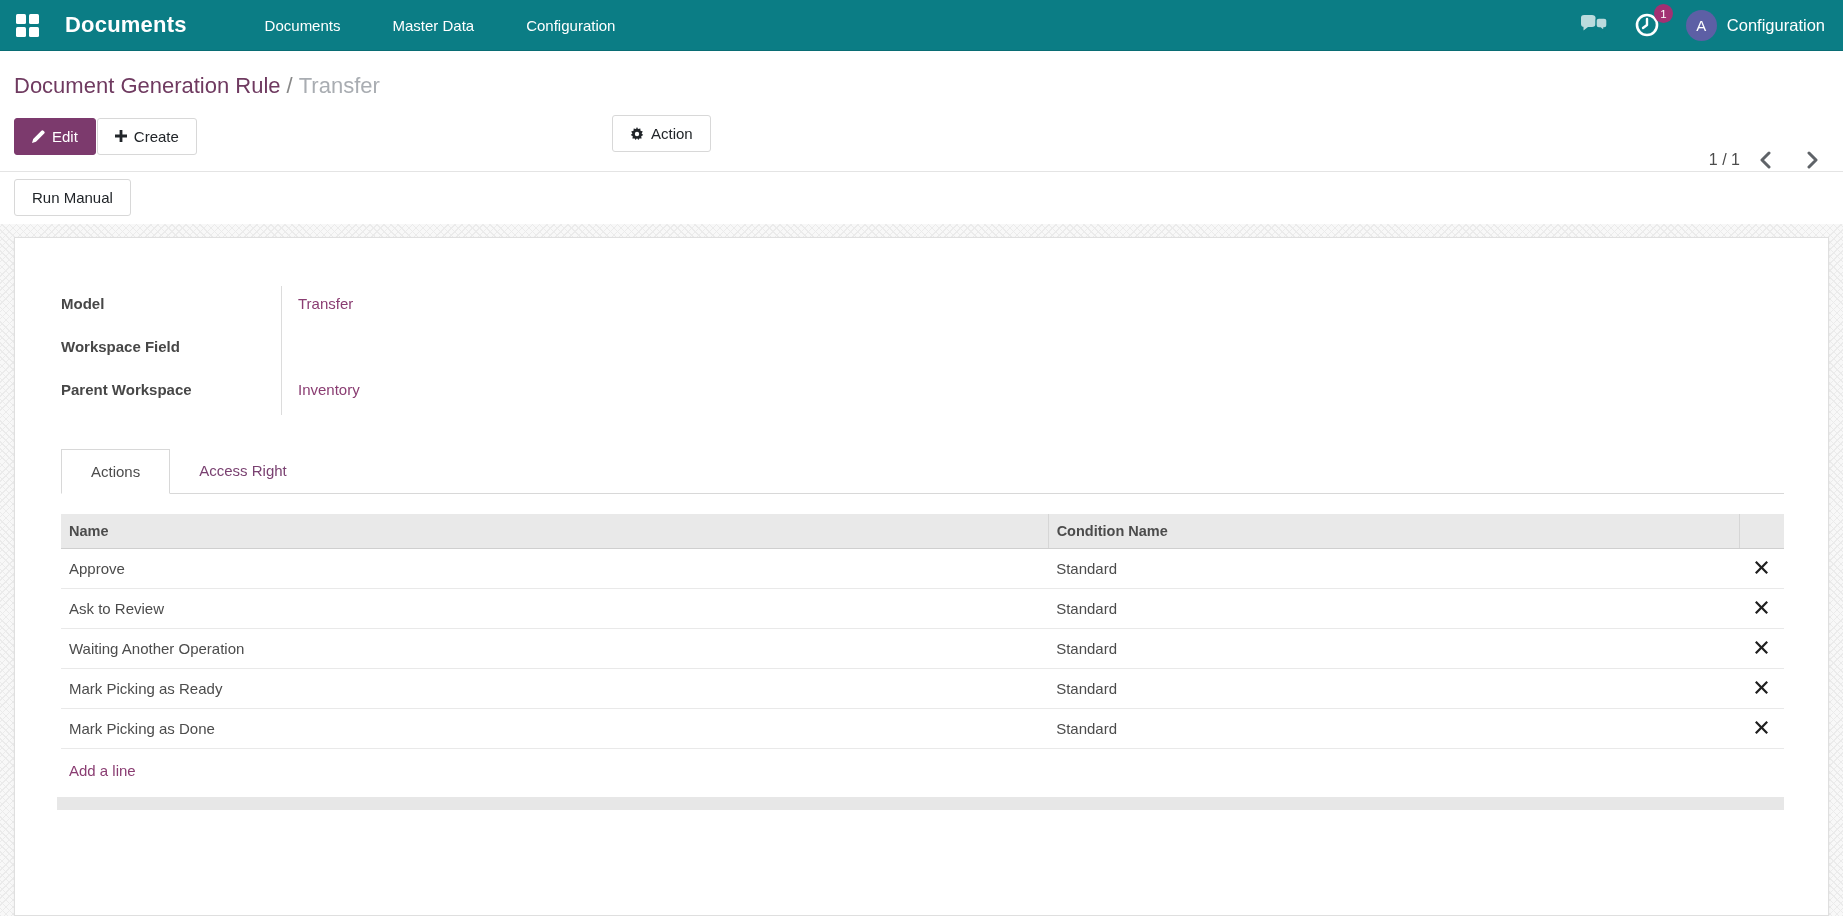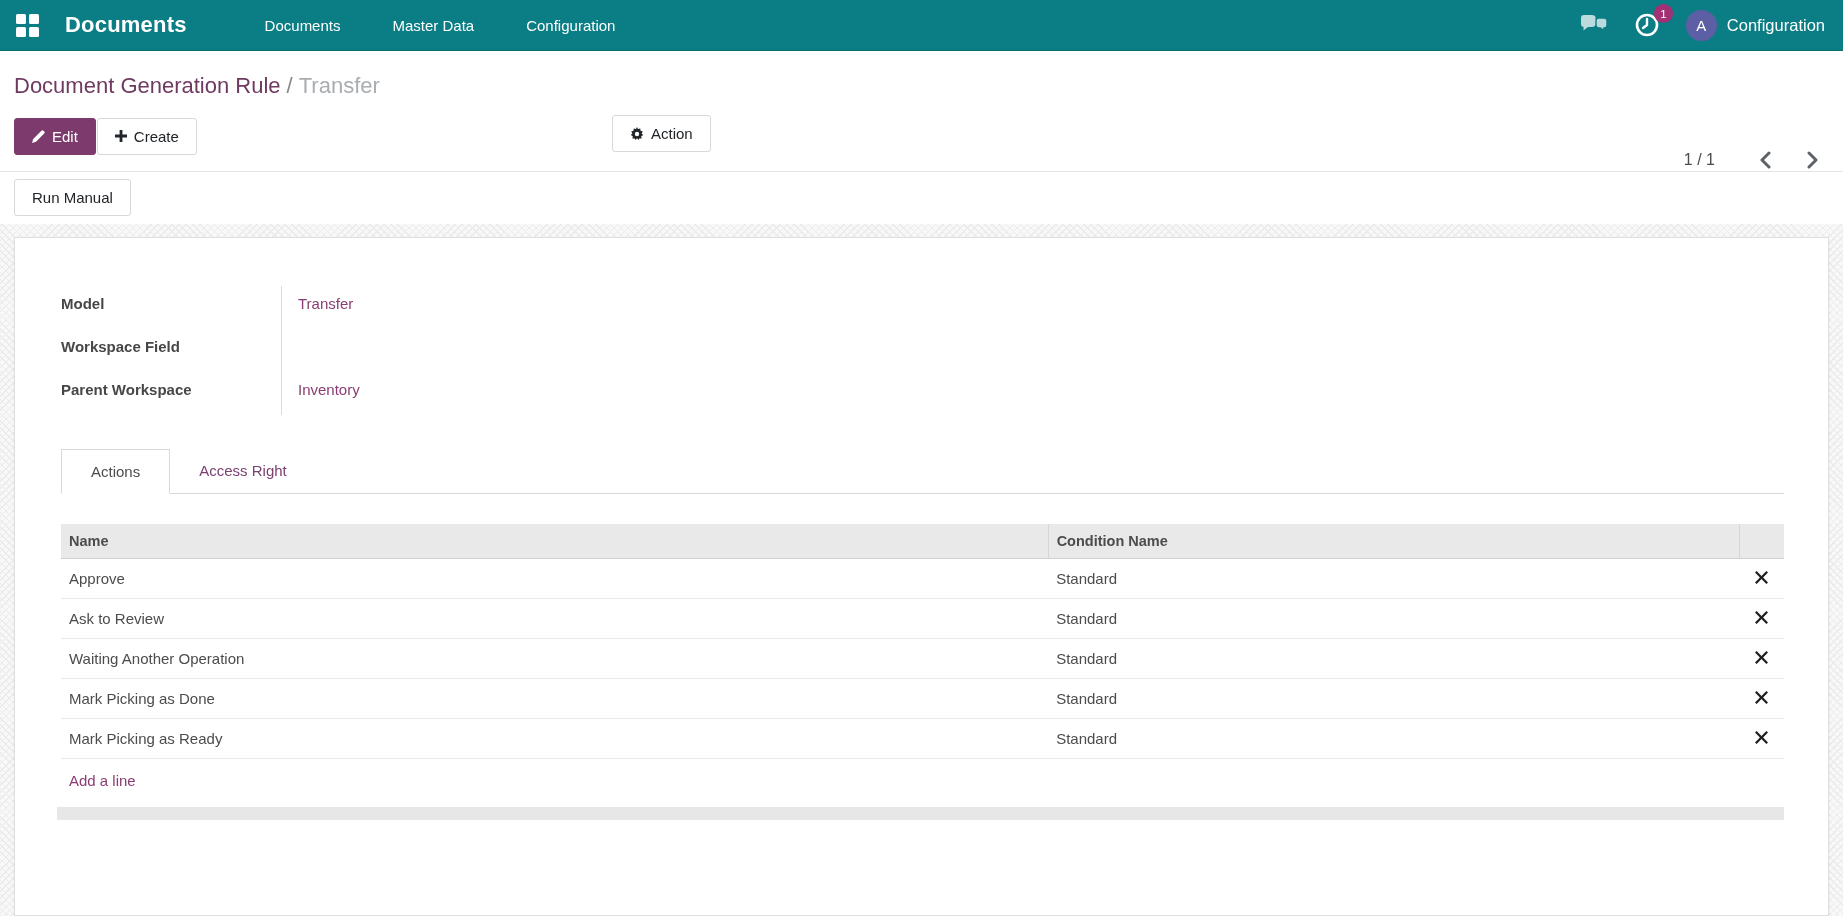--- a/index.html
+++ b/index.html
@@ -40,21 +40,21 @@
   .breadcrumb { padding:22px 16px 0 14px; font-size:22px; }
   .bc-parent { color:#6f3a60; cursor:pointer; }
   .bc-sep { color:#888; padding:0 6px; }
   .bc-current { color:#a9adb2; }
   .cp-buttons { display:flex; align-items:center; padding:16px 20px 0 14px; position:relative; height:58px; }
   .btn { font-size:15px; border-radius:3px; padding:9px 17px; cursor:pointer; display:inline-flex; align-items:center; gap:7px; border:1px solid transparent; background:#fff; color:#212529; white-space:nowrap; }
   .btn-primary { background:#7c3a6d; border-color:#7c3a6d; color:#fff; }
   .btn-outline { border-color:#d8d8d8; }
   .btn-create { margin-left:1px; }
   .btn-action { position:absolute; left:612px; top:16px; }
-  .pager { margin-left:auto; display:flex; gap:44px;margin-top:47px; }
+  .pager { margin-left:auto; display:flex; gap:19px;margin-top:47px; }
   .pager-count { font-size:16px; color:#4c4c4c; }
   .pager-nav { display:flex; gap:36px; margin-right:4px; }
   .pager-nav .chev { cursor:pointer; display:flex; align-items:center; }
   .cp-divider { border-bottom:1px solid #e4e4e4; margin-top:14px; }
   .statusbar { padding:7px 0 8px 14px; background:#fff; }
 
   
   .content {
     flex:1 1 auto; overflow:hidden; padding:13px 14px 0 14px;
     background-color:#f8f8f8;
@@ -78,21 +78,21 @@
     font-size:13.5px; color:#666; background:#fff; white-space:nowrap;
   }
 
   
   .tabs { display:flex; margin-top:34px; border-bottom:1px solid #d8d8d8; }
   .tab { padding:13px 29px; font-size:15px; cursor:pointer;text-align:right; }
   .tab.active { border:1px solid #d8d8d8; border-bottom:1px solid #fff; margin-bottom:-1px; background:#fff; color:#4c4c4c; }
   .tab.inactive { color:#7a4171; }
 
   
-  table.otable { width:100%; border-collapse:collapse; margin-top:30px; table-layout:fixed; }
+  table.otable { width:100%; border-collapse:collapse; margin-top:20px; table-layout:fixed; }
   .otable thead th {
     background:#e9e9e9; text-align:left; font-size:14.5px; font-weight:bold; color:#4c4c4c;
     padding:9px 8px; border-bottom:1px solid #cfcfcf;
   }
   .otable thead th:not(:last-child) { border-right:1px solid #d6d6d6; }
   .otable tbody td { padding:11px 8px; font-size:15px; color:#4c4c4c; border-bottom:1px solid #e9e9e9; background:#fff; }
   .otable tbody tr { cursor:pointer; }
   .col-name { width:986px; }
   .col-cond { width:691px; }
   .col-del  { width:44px; }
@@ -245,30 +245,30 @@
         <tr>
           <td>Waiting Another Operation</td>
           <td>Standard</td>
           <td class="del-cell"><span class="del-x">
                 <svg width="13" height="13" viewBox="0 0 13 13">
                   <path d="M1.6 0L6.5 4.9 11.4 0 13 1.6 8.1 6.5 13 11.4 11.4 13 6.5 8.1 1.6 13 0 11.4 4.9 6.5 0 1.6z" fill="#1f1f1f"></path>
                 </svg>
               </span></td>
         </tr>
         <tr>
+          <td>Mark Picking as Ready</td>
+          <td>Standard</td>
+          <td class="del-cell"><span class="del-x">
+                <svg width="13" height="13" viewBox="0 0 13 13">
+                  <path d="M1.6 0L6.5 4.9 11.4 0 13 1.6 8.1 6.5 13 11.4 11.4 13 6.5 8.1 1.6 13 0 11.4 4.9 6.5 0 1.6z" fill="#1f1f1f"></path>
+                </svg>
+              </span></td>
+        </tr>
+        <tr>
           <td>Mark Picking as Done</td>
-          <td>Standard</td>
-          <td class="del-cell"><span class="del-x">
-                <svg width="13" height="13" viewBox="0 0 13 13">
-                  <path d="M1.6 0L6.5 4.9 11.4 0 13 1.6 8.1 6.5 13 11.4 11.4 13 6.5 8.1 1.6 13 0 11.4 4.9 6.5 0 1.6z" fill="#1f1f1f"></path>
-                </svg>
-              </span></td>
-        </tr>
-        <tr>
-          <td>Mark Picking as Ready</td>
           <td>Standard</td>
           <td class="del-cell"><span class="del-x">
                 <svg width="13" height="13" viewBox="0 0 13 13">
                   <path d="M1.6 0L6.5 4.9 11.4 0 13 1.6 8.1 6.5 13 11.4 11.4 13 6.5 8.1 1.6 13 0 11.4 4.9 6.5 0 1.6z" fill="#1f1f1f"></path>
                 </svg>
               </span></td>
         </tr>
       </tbody>
     </table>
 

